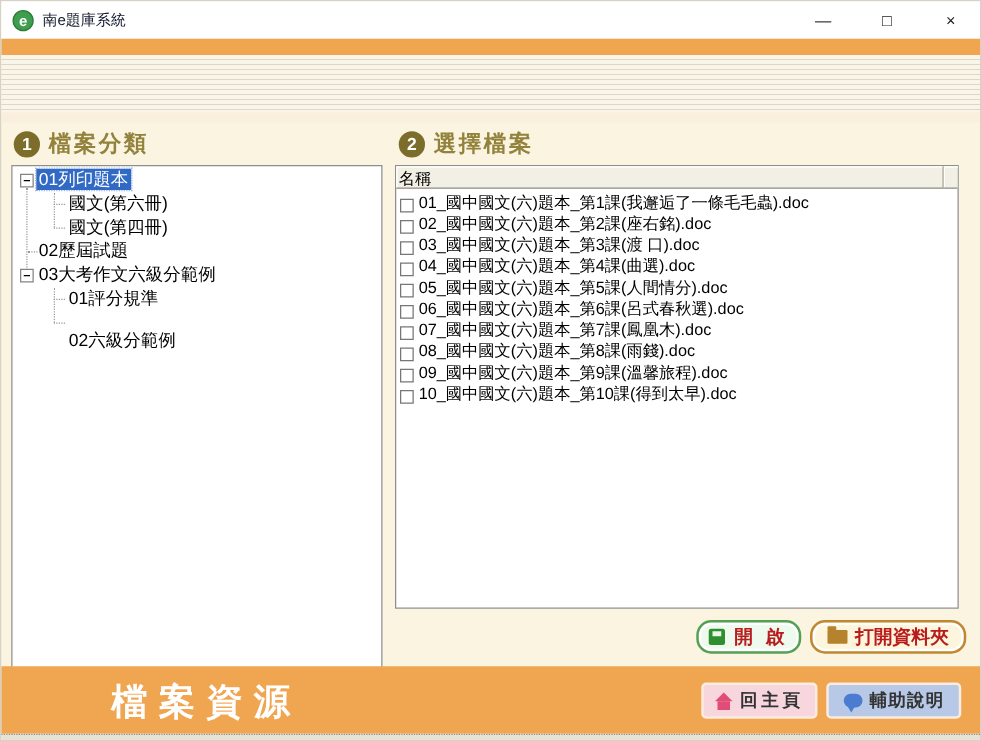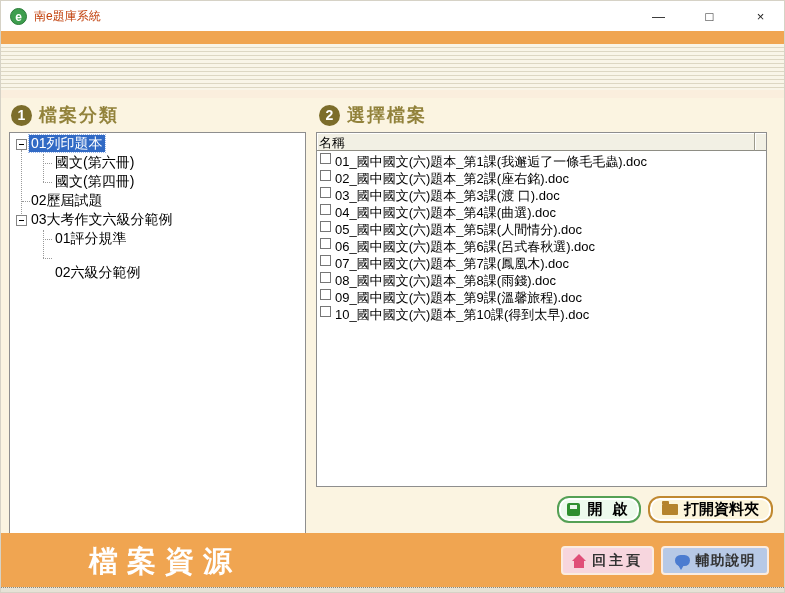--- a/index.html
+++ b/index.html
@@ -12,21 +12,21 @@
   
   .titlebar {
     position:absolute; left:0; top:0; width:785px; height:30px;
     background:#ffffff; display:flex; align-items:center; padding-left:9px;
   }
   .app-logo {
     width:17px; height:17px; border-radius:50%; background:#3E9E4E;
     color:#fff; font-size:12px; font-weight:bold; text-align:center;
     line-height:16px; border:1px solid #2a7a38;
   }
-  .app-title { margin-left:7px; font-size:12px; color:#c2410c; }
+  .app-title { margin-left:7px; font-size:12px; color:#0f172a; }
   .win-controls { position:absolute; right:0; top:0; height:30px; display:flex; }
   .win-btn {
     width:51px; height:30px; display:flex; align-items:center; justify-content:center;
     color:#222; font-size:13px; cursor:default;
   }
   
   .orange-band { position:absolute; left:0; top:30px; width:785px; height:13px; background:#F0A551; }
   .stripes {
     position:absolute; left:0; top:43px; width:785px; height:46px;
     background:repeating-linear-gradient(180deg,#f9f5e8 0px,#f9f5e8 3px,#ddd7c3 3px,#ddd7c3 4px);
@@ -59,29 +59,29 @@
   .tlabel.selected { background:#316AC5; color:#fff; outline:1px dotted #9db8e8; }
   
   .list-header { display:flex; height:18px; flex:0 0 auto; }
   .hcell {
     background:#F2F0E4; border-right:1px solid #9c9a8c; border-bottom:1px solid #8e8d84;
     box-shadow:inset 1px 1px 0 #ffffff; font-size:13px; color:#000; padding:1px 2px; height:18px;
   }
   .hcell.main { width:438px; flex:0 0 auto; }
   .hcell.fill { flex:1 1 auto; border-right:none; }
   .list-body { flex:1 1 auto; overflow:hidden; padding-top:2px; }
-  .file-row { display:flex; align-items:flex-start; height:17px; padding-left:3px; }
+  .file-row { display:flex; align-items:flex-end; height:17px; padding-left:3px; }
   .fcheck {
     width:11px; height:11px; border:1px solid #767676; background:#fff; flex:0 0 auto; margin-right:4px;
   }
   .fname { font-size:13px; color:#000; white-space:nowrap; line-height:17px; }
   
   .act-btn {
     position:absolute; height:27px; display:flex; align-items:center; justify-content:center;
-    border-radius:12px; font-size:15px; font-weight:bold; color:#000000; cursor:default;
+    border-radius:12px; font-size:15px; font-weight:bold; color:#b91c1c; cursor:default;
     box-shadow:inset 0 0 0 2px #ffffff;
   }
   .btn-open { left:556px; top:495px; width:84px; background:#EDFAED; border:2px solid #55A055; letter-spacing:3px; }
   .btn-folder { left:647px; top:495px; width:125px; background:#FDF5DC; border:2px solid #C08830; }
   .ico-disk { width:13px; height:13px; background:#2F8F2F; border-radius:2px; margin-right:7px; position:relative; }
   .ico-disk::after { content:""; position:absolute; left:3px; top:2px; width:7px; height:4px; background:#eaf6ea; }
   .ico-folder { width:16px; height:11px; background:#B5832D; border-radius:1px; margin-right:6px; position:relative; }
   .ico-folder::before { content:""; position:absolute; left:0; top:-3px; width:7px; height:3px; background:#B5832D; border-radius:1px 1px 0 0; }
   
   .footer { position:absolute; left:0; top:532px; width:785px; height:54px; background:#F0A551; }

